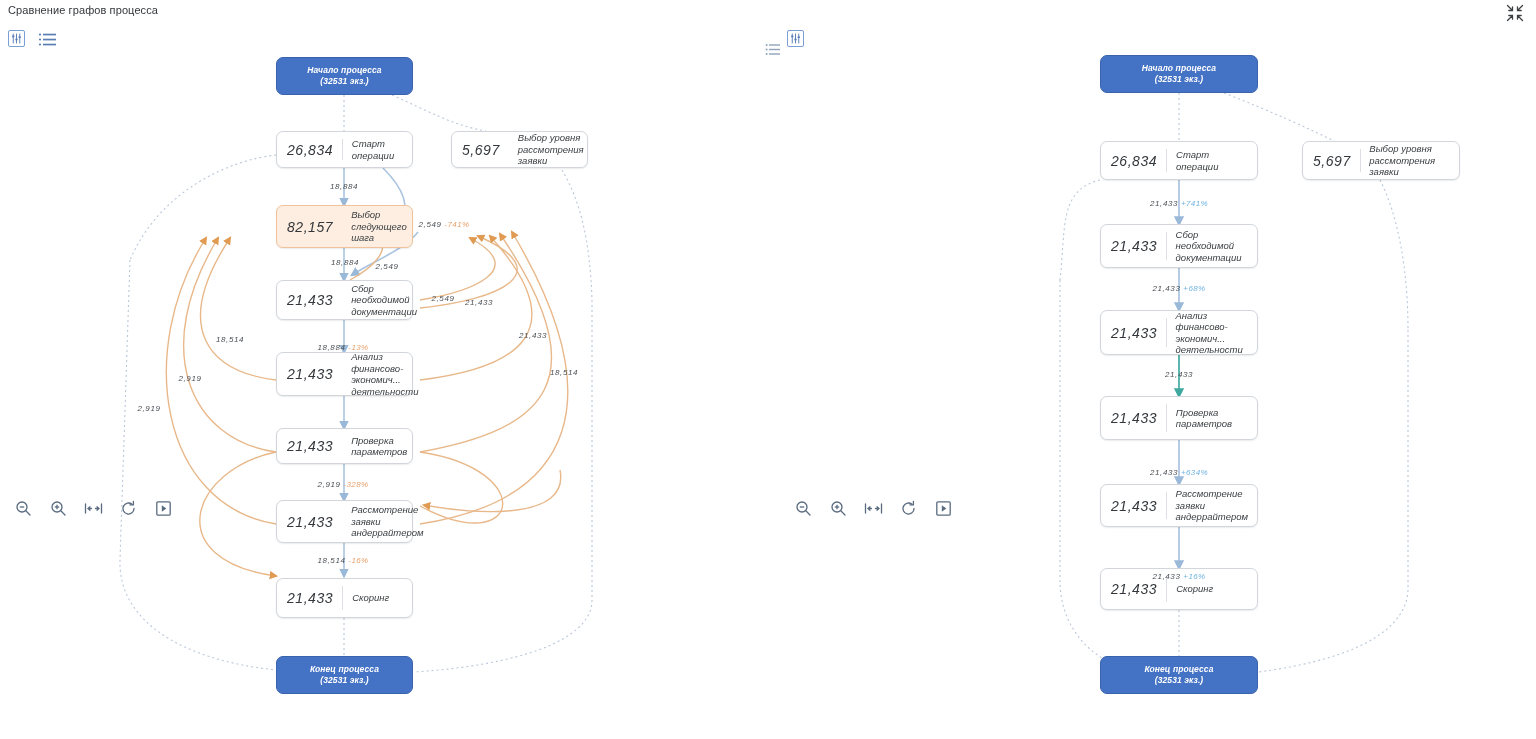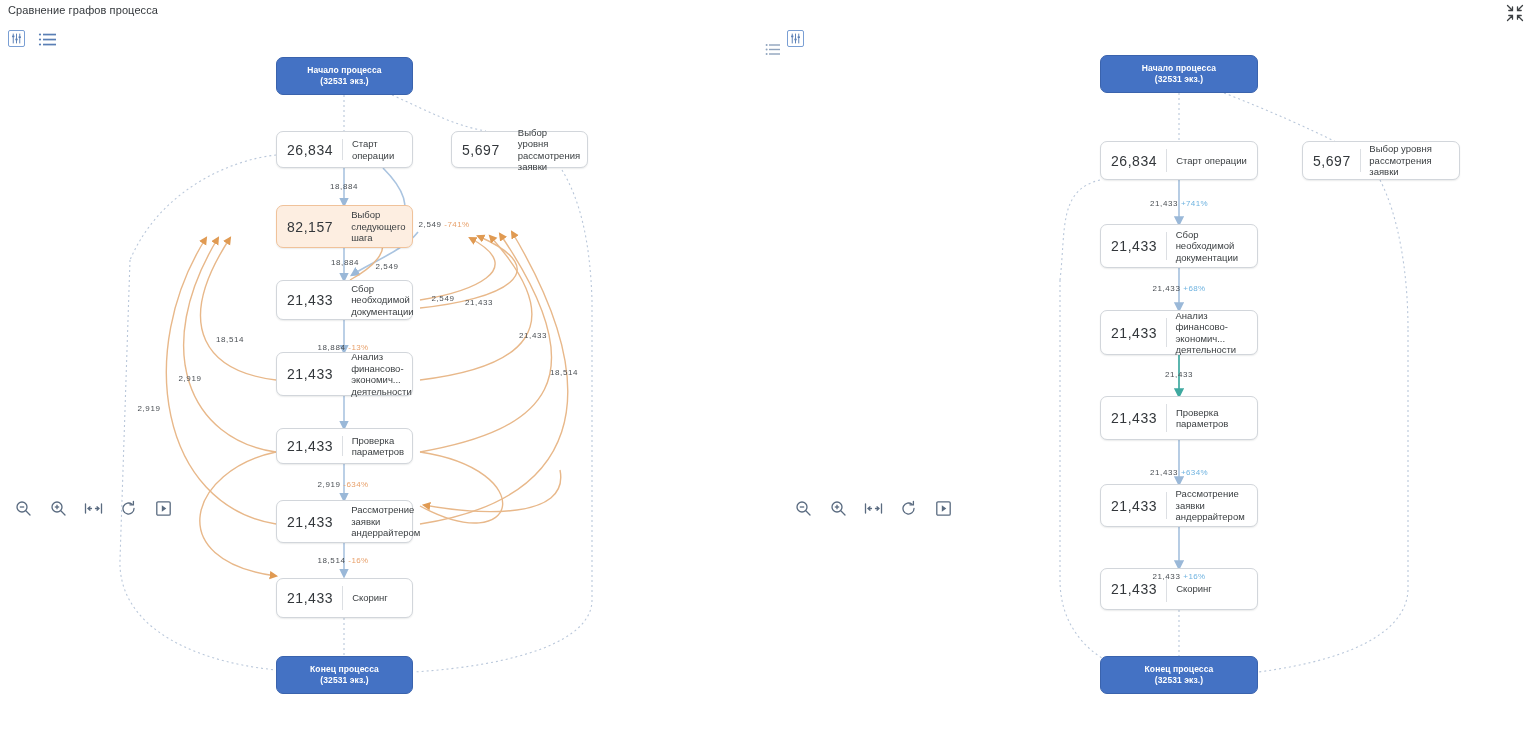--- a/index.html
+++ b/index.html
@@ -44,20 +44,21 @@
   #list-left     { left: 37px; top: 30px; width: 20px; height: 18px; }
   #list-mid      { left: 764px;top: 42px; width: 17px; height: 15px; }
   #sliders-mid   { left: 787px;top: 30px; width: 17px; height: 17px; }
   #collapse-btn  { left: 1505px;top: 3px; width: 20px; height: 20px; }
 
   
   .panel {
     position: absolute;
     top: 0;
     height: 526px;
+    font-style: italic;
   }
   #panel-left  { left: 0;   width: 768px; }
   #panel-right { left: 768px; width: 768px; }
   .canvas {
     position: absolute;
     inset: 0;
   }
   .edges {
     position: absolute;
     left: 0; top: 0;
@@ -357,21 +358,21 @@
     <div class="elabel" style="left:190px; top:378px;">
       <span>2,919</span>
       <span class="pct pct-down"></span>
     </div>
     <div class="elabel" style="left:149px; top:408px;">
       <span>2,919</span>
       <span class="pct pct-down"></span>
     </div>
     <div class="elabel" style="left:343px; top:484px;">
       <span>2,919</span>
-      <span class="pct pct-down">-634%</span>
+      <span class="pct pct-down">-328%</span>
     </div>
     <div class="elabel" style="left:343px; top:560px;">
       <span>18,514</span>
       <span class="pct pct-down">-16%</span>
     </div>
   </div>
 
   <div class="toolbar" id="toolbar-left">
     <div class="icon-btn">
       <svg width="17" height="17" viewBox="0 0 17 17" fill="none" stroke="#5a6b80" stroke-width="1.3">

